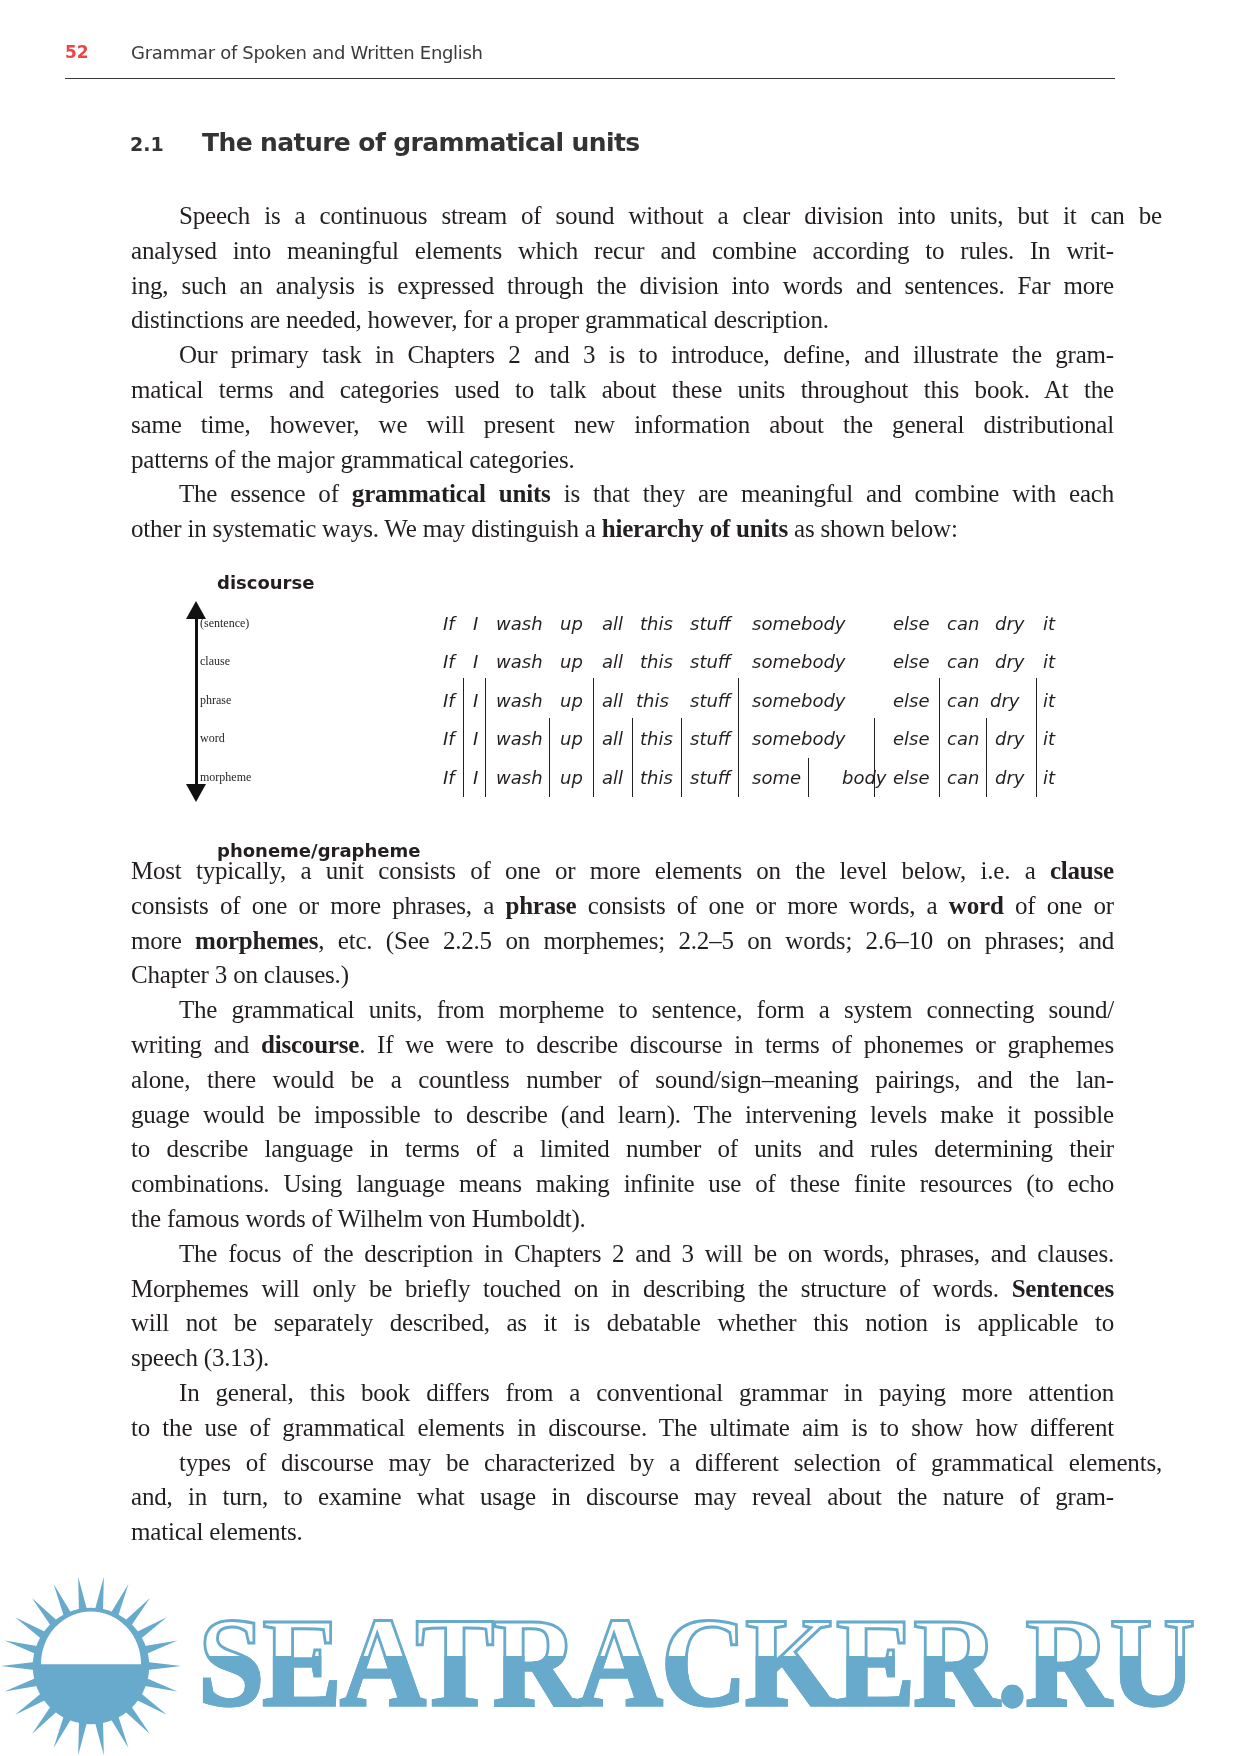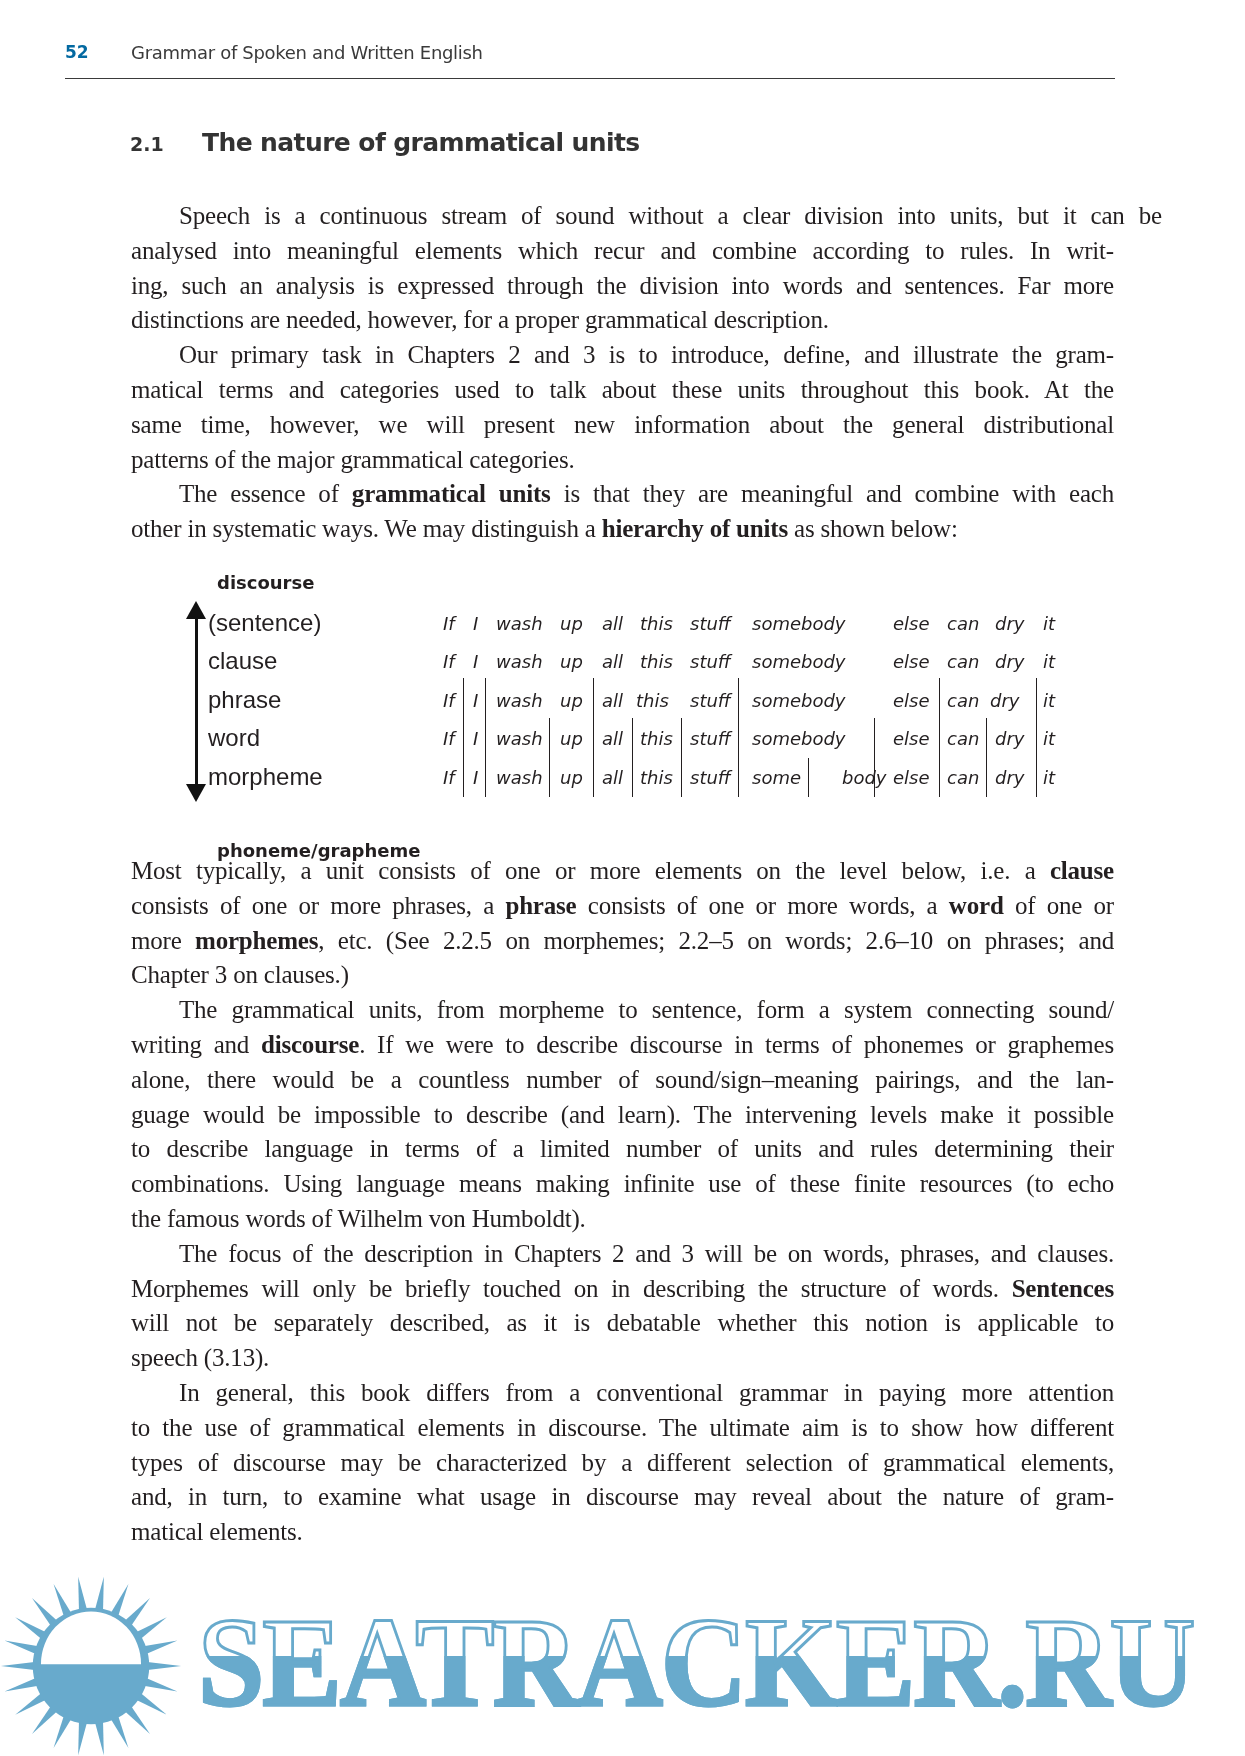--- a/index.html
+++ b/index.html
@@ -1,34 +1,34 @@
 <!DOCTYPE html>
 <html><head>
 <meta charset="utf-8">
 <style>
   html, body { margin: 0; padding: 0; background: #ffffff; }
   body { width: 1245px; height: 1756px; position: relative; overflow: hidden; color: #231f20; }
-  .runhead-num { position: absolute; left: 65px; top: 42px; font-family: "DejaVu Sans", sans-serif; font-weight: bold; font-size: 17px; color: #0369a1; }
+  .runhead-num { position: absolute; left: 65px; top: 42px; font-family: "DejaVu Sans", sans-serif; font-weight: bold; font-size: 17px; color: #ef4444; }
   .runhead-title { position: absolute; left: 131px; top: 42px; font-family: "DejaVu Sans", sans-serif; font-size: 18px; color: #3a3a3a; letter-spacing: -0.3px; }
   .rule { position: absolute; left: 65px; top: 78px; width: 1050px; height: 0; border-top: 1.5px solid #3a3a3a; }
   .sec-num { position: absolute; left: 130px; top: 133px; font-family: "DejaVu Sans", sans-serif; font-weight: bold; font-size: 19px; color: #333; }
   .sec-title { position: absolute; left: 202px; top: 128px; font-family: "DejaVu Sans", sans-serif; font-weight: bold; font-size: 25px; color: #333; letter-spacing: -0.6px; }
 
   .line { position: absolute; left: 131px; width: 983px; height: 34px;
           font-family: "Liberation Serif", serif; font-size: 25px; line-height: 34px;
           text-align: justify; text-align-last: justify; white-space: nowrap; letter-spacing: -0.2px; }
   .line.ind { left: 179px; width: 935px; }
   .line.last { text-align-last: left; }
   .line b { font-weight: bold; }
 
   
   .dg { position: absolute; font-family: "DejaVu Sans", sans-serif; font-size: 18px; color: #231f20; }
   .dg.bold { font-weight: bold; }
   .dg-w { position: absolute; font-family: "DejaVu Sans", sans-serif; font-style: italic; font-size: 18px; color: #231f20; transform: translateY(-50%); }
-  .dg-lbl { position: absolute; left: 208px; font-family: Liberation Sans, sans-serif; font-size: 24px; transform: translateY(-50%); color: #231f20;}
+  .dg-lbl { position: absolute; left: 200px; font-family: Liberation Serif, serif; font-size: 12px; transform: translateY(-50%); color: #231f20;}
   .vdiv { position: absolute; width: 0; border-left: 1.2px solid #231f20; }
   .arrow-shaft { position: absolute; left: 195px; top: 612px; width: 3px; height: 178px; background: #111; }
   .arrow-up { position: absolute; left: 186px; top: 601px; width: 0; height: 0; border-left: 10.5px solid transparent; border-right: 10.5px solid transparent; border-bottom: 18px solid #111; }
   .arrow-down { position: absolute; left: 186px; top: 784px; width: 0; height: 0; border-left: 10.5px solid transparent; border-right: 10.5px solid transparent; border-top: 18px solid #111; }
 
   
   .wm-sun { position: absolute; left: 0; top: 1575px; width: 182px; height: 182px; }
   .wm-text { position: absolute; left: 198px; top: 1598px; font-family: "Liberation Serif", serif; font-weight: bold; font-size: 128px; line-height: 128px; letter-spacing: -2px; color: transparent; -webkit-text-stroke: 3px #68aacc; white-space: nowrap;
              background: linear-gradient(to bottom, #ffffff 0%, #ffffff 45%, #68aacc 45%, #68aacc 100%); -webkit-background-clip: text; background-clip: text; transform: scaleX(0.93); transform-origin: left top; }
 </style>
@@ -156,21 +156,21 @@
     <div class="line" style="top: 1098px;"><span>guage would be impossible to describe (and learn). The intervening levels make it possible</span></div>
     <div class="line" style="top: 1132px;"><span>to describe language in terms of a limited number of units and rules determining their</span></div>
     <div class="line" style="top: 1167px;"><span>combinations. Using language means making infinite use of these finite resources (to echo</span></div>
     <div class="line last" style="top: 1202px;"><span>the famous words of Wilhelm von Humboldt).</span></div>
     <div class="line ind" style="top: 1237px;"><span>The focus of the description in Chapters 2 and 3 will be on words, phrases, and clauses.</span></div>
     <div class="line" style="top: 1272px;"><span>Morphemes will only be briefly touched on in describing the structure of words. </span><b>Sentences</b></div>
     <div class="line" style="top: 1306px;"><span>will not be separately described, as it is debatable whether this notion is applicable to</span></div>
     <div class="line last" style="top: 1341px;"><span>speech (3.13).</span></div>
     <div class="line ind" style="top: 1376px;"><span>In general, this book differs from a conventional grammar in paying more attention</span></div>
     <div class="line" style="top: 1411px;"><span>to the use of grammatical elements in discourse. The ultimate aim is to show how different</span></div>
-    <div class="line" style="top: 1446px;"><span>types of discourse may be characterized by a different selection of grammatical elements,</span></div>
+    <div class="line" style="top: 1446px; margin-left: 48px;"><span>types of discourse may be characterized by a different selection of grammatical elements,</span></div>
     <div class="line" style="top: 1480px;"><span>and, in turn, to examine what usage in discourse may reveal about the nature of gram-</span></div>
     <div class="line last" style="top: 1515px;"><span>matical elements.</span></div>
   </div>
 
 <svg class="wm-sun" viewBox="-100 -100 200 200">
   <g id="rays" fill="#68aacc">
       <path d="M 59.81504002398768 -4.707545743670697 L 99 0 L 59.81504002398768 4.707545743670697 Z"></path>
       <path d="M 58.71837951829845 12.334987099509632 L 94.98980438783524 27.891523127301536 L 56.06584172067378 21.368701227551366 Z"></path>
       <path d="M 52.86470511568588 28.378212646880623 L 83.28409975028694 53.52344092810416 L 47.77452235755039 36.29869162253535 Z"></path>
       <path d="M 42.72824670310751 42.12240417733042 L 64.83121266058322 74.81920786107158 L 35.612795319042846 48.287977898892805 Z"></path>

